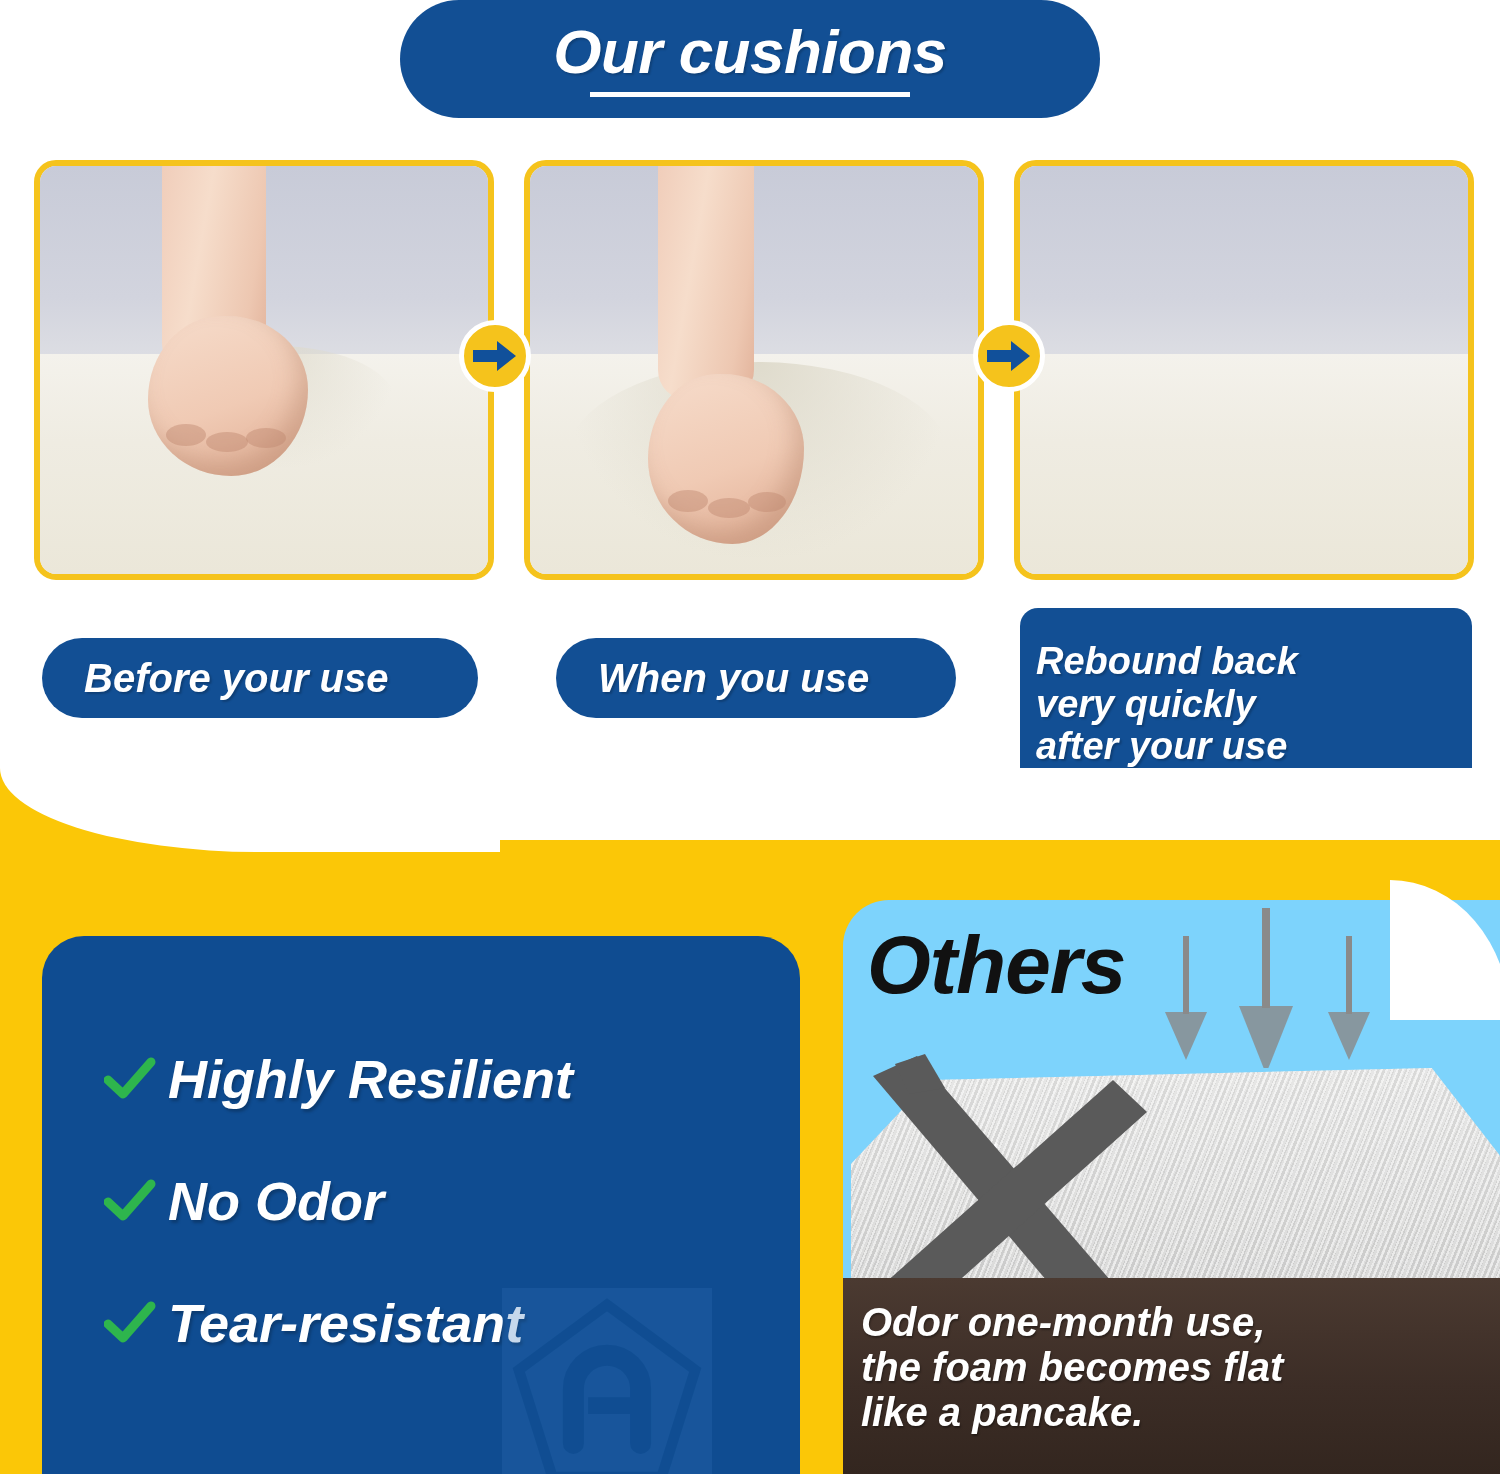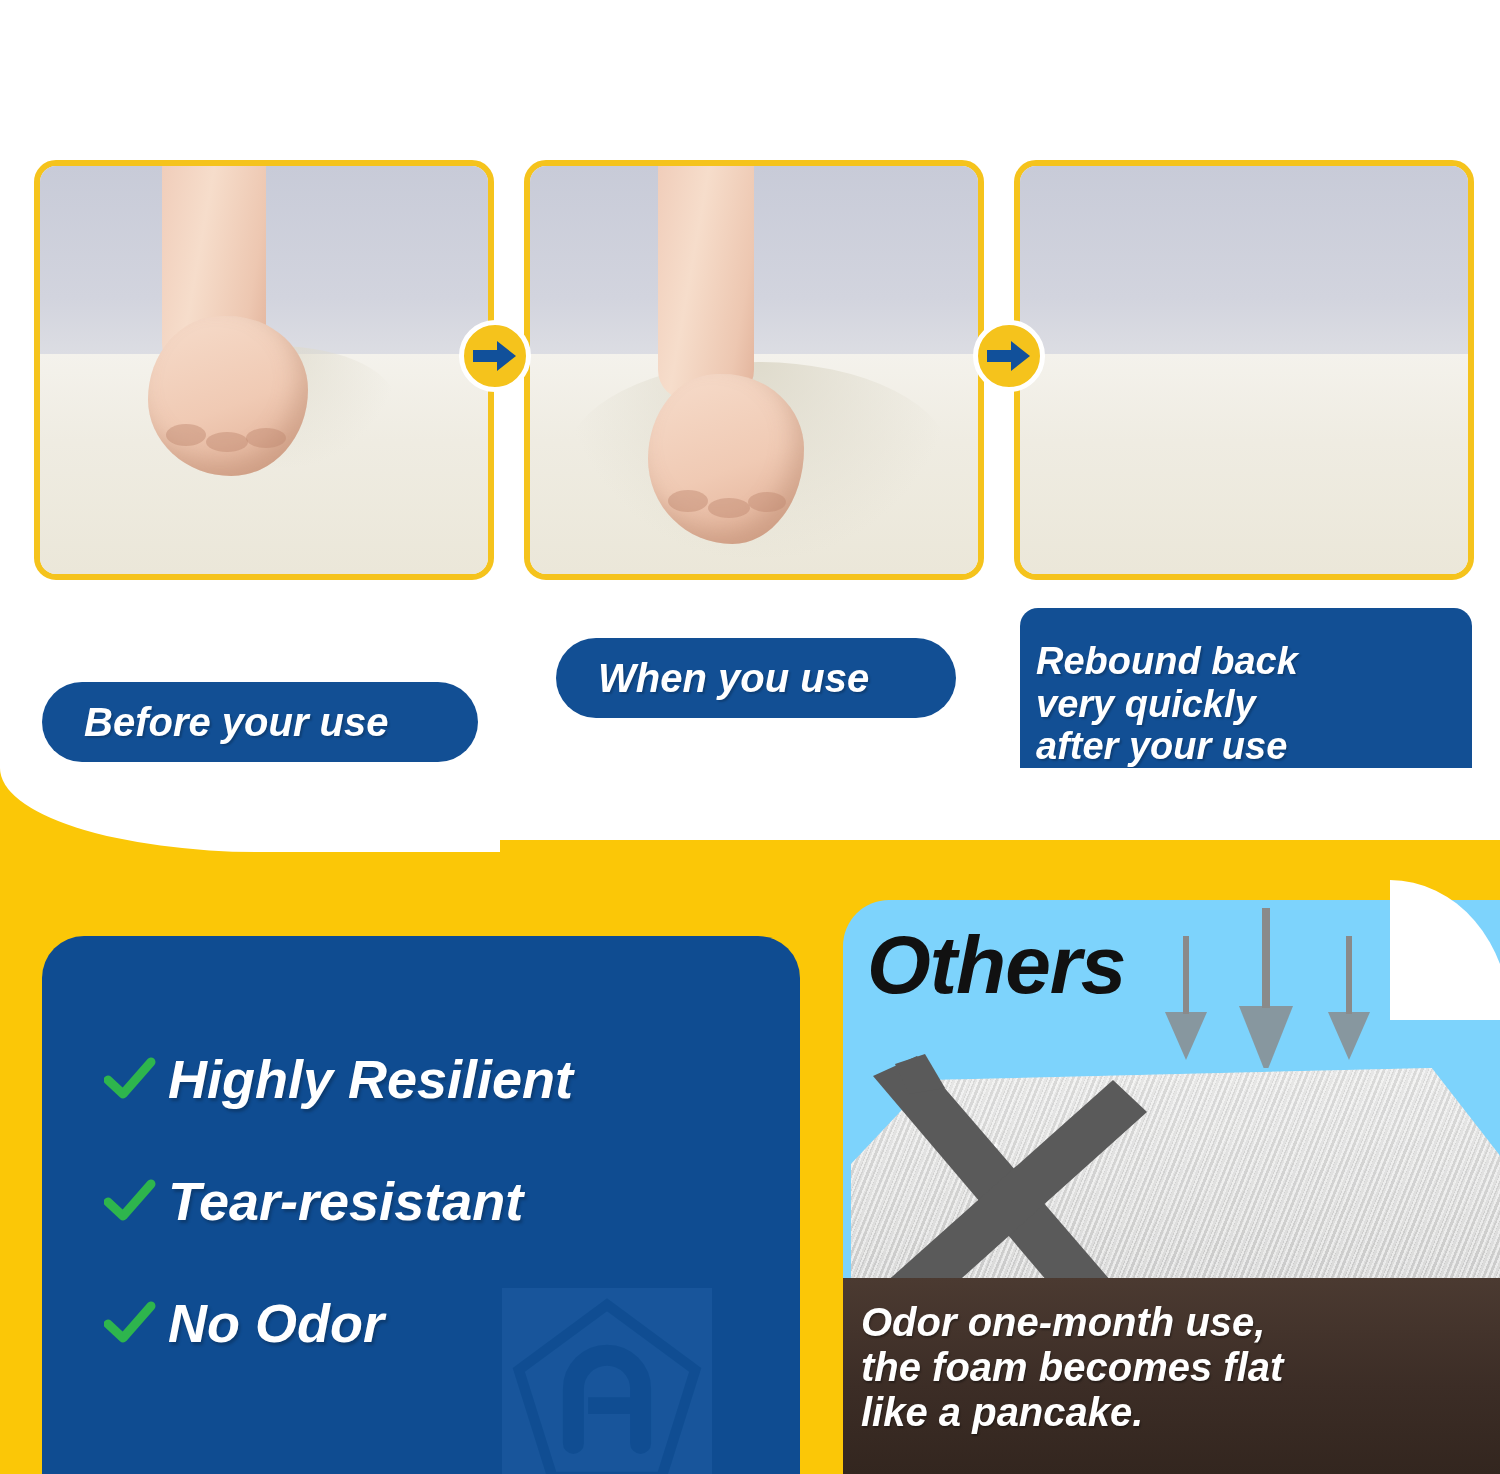--- a/index.html
+++ b/index.html
@@ -137,21 +137,20 @@
     justify-content: center;
     box-sizing: border-box;
     text-shadow: 2px 2px 2px rgba(0,0,0,0.2);
   }
   .cap-before {
     left: 42px; top: 638px;
     width: 436px; height: 80px;
     border-radius: 40px;
     padding-left: 42px;
     font-size: 40px;
-    margin-top: 44px;
   }
   .cap-when {
     left: 556px; top: 638px;
     width: 400px; height: 80px;
     border-radius: 40px;
     padding-left: 42px;
     font-size: 40px;
   }
   .cap-rebound {
     left: 1020px; top: 608px;
@@ -299,20 +298,24 @@
     font-size: 40px;
     line-height: 1.12;
     text-shadow: 1px 2px 2px rgba(0,0,0,0.35);
   }
 </style>
 </head>
 <body>
 
 <div id="page">
 
+  <div class="title-pill">
+    <div class="title-text">Our cushions</div>
+    <div class="title-rule"></div>
+  </div>
 
   <div class="photo p1">
     <div class="ph-bg"></div>
     <div class="ph-foam"></div>
     <div class="ph-dip"></div>
     <div class="arm"></div>
     <div class="fist">
       <div class="knuck" style="left:18px;top:108px;width:40px;height:22px;"></div>
       <div class="knuck" style="left:58px;top:116px;width:42px;height:20px;"></div>
       <div class="knuck" style="left:98px;top:112px;width:40px;height:20px;"></div>
@@ -377,30 +380,30 @@
         </div>
         <div class="benefit-label">Highly Resilient</div>
       </div>
 
       <div class="benefit-row">
         <div class="benefit-check">
           <svg width="52" height="44" viewBox="0 0 52 44">
             <path d="M4 23 L19 37 L47 5" fill="none" stroke="#2eb54d" stroke-width="9" stroke-linecap="round" stroke-linejoin="round"></path>
           </svg>
         </div>
-        <div class="benefit-label">Tear-resistant</div>
+        <div class="benefit-label">No Odor</div>
       </div>
 
       <div class="benefit-row">
         <div class="benefit-check">
           <svg width="52" height="44" viewBox="0 0 52 44">
             <path d="M4 23 L19 37 L47 5" fill="none" stroke="#2eb54d" stroke-width="9" stroke-linecap="round" stroke-linejoin="round"></path>
           </svg>
         </div>
-        <div class="benefit-label">No Odor</div>
+        <div class="benefit-label">Tear-resistant</div>
       </div>
 
     </div>
 
     <div class="watermark">
       <svg width="210" height="210" viewBox="0 0 100 100">
         <rect x="0" y="0" width="100" height="100" fill="#2f6fb5" opacity="0.55"></rect>
         <polygon points="50,8 92,39 76,90 24,90 8,39" fill="none" stroke="#124f94" stroke-width="5"></polygon>
         <path d="M34 74 L34 48 A16 16 0 0 1 66 48 L66 74" fill="none" stroke="#124f94" stroke-width="10" stroke-linecap="round"></path>
         <line x1="41" y1="56" x2="66" y2="56" stroke="#124f94" stroke-width="8"></line>

